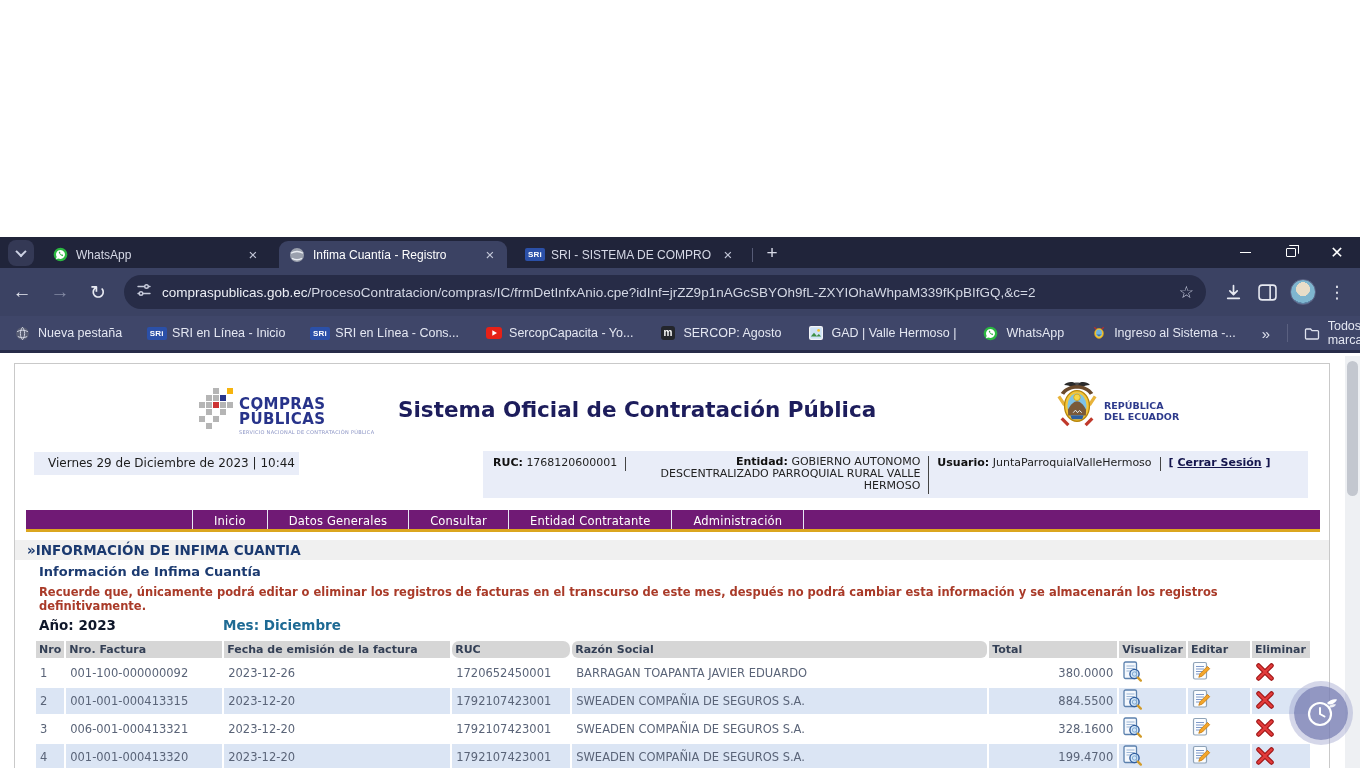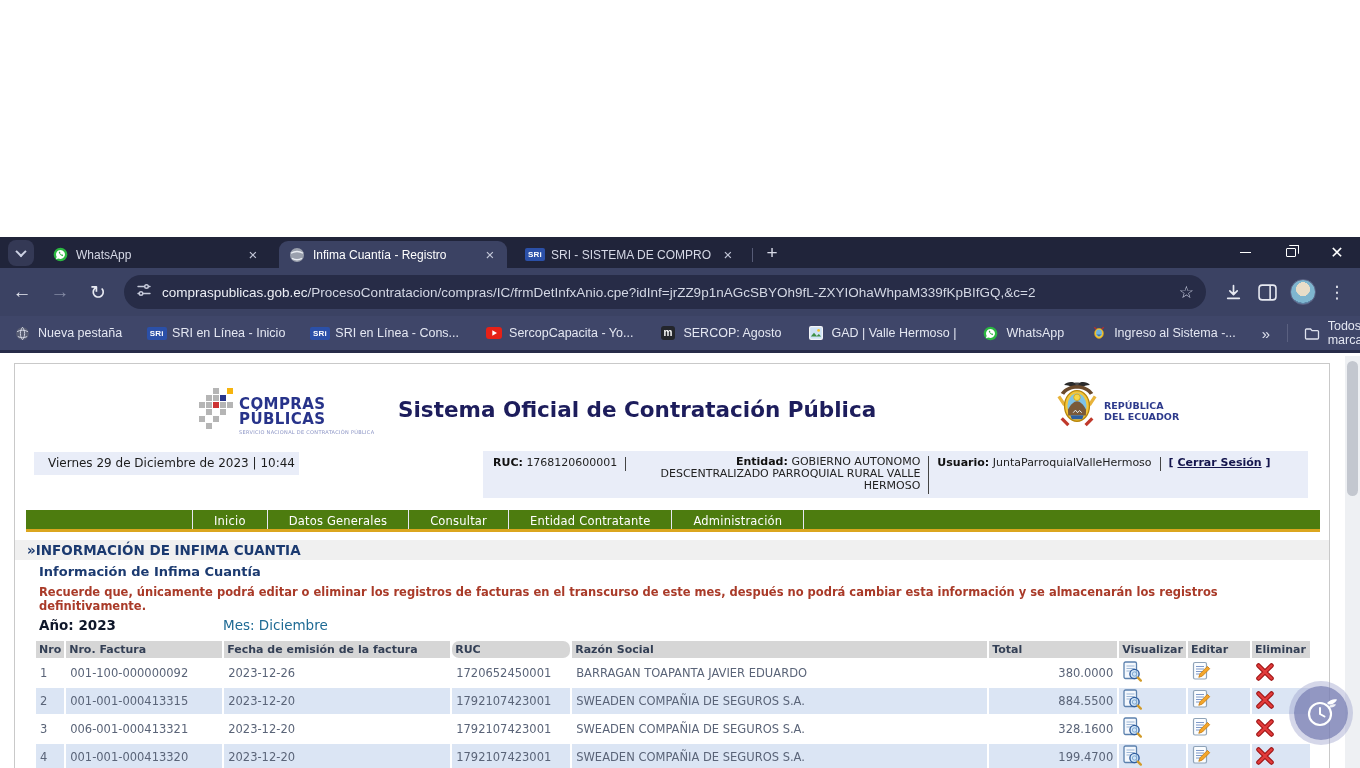--- a/index.html
+++ b/index.html
@@ -95,35 +95,35 @@
   .ib-sep { width:1px; background:#444; margin:0 8px; }
   .sep-short { height:14px; margin-top:1px; }
   .sep-tall { height:38px; margin-top:0; }
   #ruc-cell { padding-left:10px; white-space:nowrap; }
   #ent-cell { width:286px; text-align:right; line-height:12px; }
   #usr-cell { white-space:nowrap; }
   #logout-cell { white-space:nowrap; font-weight:bold; color:#14154d; }
   #logout-link { text-decoration:underline; cursor:pointer; color:#14154d; }
 
   
-  #mainnav { position:absolute; left:11px; top:146px; width:1294px; height:22px; background:#4d7c0f;
+  #mainnav { position:absolute; left:11px; top:146px; width:1294px; height:22px; background:#701a75;
              border-bottom:3px solid #dba61f; display:flex; }
   #nav-spacer { width:166px; }
   .nav-item { color:#fff; font-size:11.5px; line-height:22px; padding:0 21px; border-left:1px solid #e8e8f5;
               cursor:pointer; letter-spacing:.2px; }
   .nav-item:last-child { border-right:1px solid #e8e8f5; }
 
   
   #sectionbar { position:absolute; left:0; top:176px; width:100%; height:20px; background:#f0f0f0;
                 font-size:13.5px; font-weight:bold; color:#1b3a70; line-height:20px; padding-left:12px; }
   #subsection { position:absolute; left:24px; top:200px; font-size:13px; font-weight:bold; color:#1b3a70; }
   #warning { position:absolute; left:24px; top:221px; width:1262px; font-size:11.5px; font-weight:bold;
              color:#a93a28; line-height:14px; }
   #yearlabel { position:absolute; left:24px; top:253px; font-size:13.5px; font-weight:bold; color:#0f172a; }
-  #monthlabel { position:absolute; left:208px; top:253px; font-size:13.5px; font-weight:normal; color:#1e6a94; }
+  #monthlabel { position:absolute; left:208px; top:253px; font-size:13.5px; font-weight:bold; color:#1e6a94; }
 
   
   #invtable { position:absolute; left:19px; top:275px; border-collapse:separate; border-spacing:2px; table-layout:fixed; }
   #invtable th { background:#d6d6d6; font-size:11px; font-weight:bold; color:#333f55; text-align:left;
                  padding:2px 3px; height:17px; white-space:nowrap; overflow:hidden; }
   #invtable td { font-size:11.5px; color:#5a6478; padding:1px 4px; height:24px; white-space:nowrap; overflow:hidden; }
   tr.row-odd td { background:#ffffff; }
   tr.row-even td { background:#dbe5f4; }
   td.c-total { text-align:right; padding-right:7px; }
   td.c-icon { padding-left:6px; }
@@ -381,21 +381,21 @@
         <div id="yearlabel">Año: 2023</div>
         <div id="monthlabel">Mes: Diciembre</div>
 
         <table id="invtable">
           <thead>
               <tr id="inv-head">
                 <th style="width: 24px;">Nro</th>
                 <th style="width: 156px;">Nro. Factura</th>
                 <th style="width: 226px;">Fecha de emisión de la factura</th>
                 <th style="width: 118px; border-radius: 7px;">RUC</th>
-                <th style="width: 415px;">Razón Social</th>
+                <th style="width: 415px; border-radius: 6px;">Razón Social</th>
                 <th style="width: 128px;">Total</th>
                 <th style="width: 62px;">Visualizar</th>
                 <th style="width: 62px;">Editar</th>
                 <th style="width: 58px;">Eliminar</th>
               </tr>
             </thead>
           <tbody id="inv-body">
               <tr class="row-odd">
                 <td>1</td>
                 <td>001-100-000000092</td>

